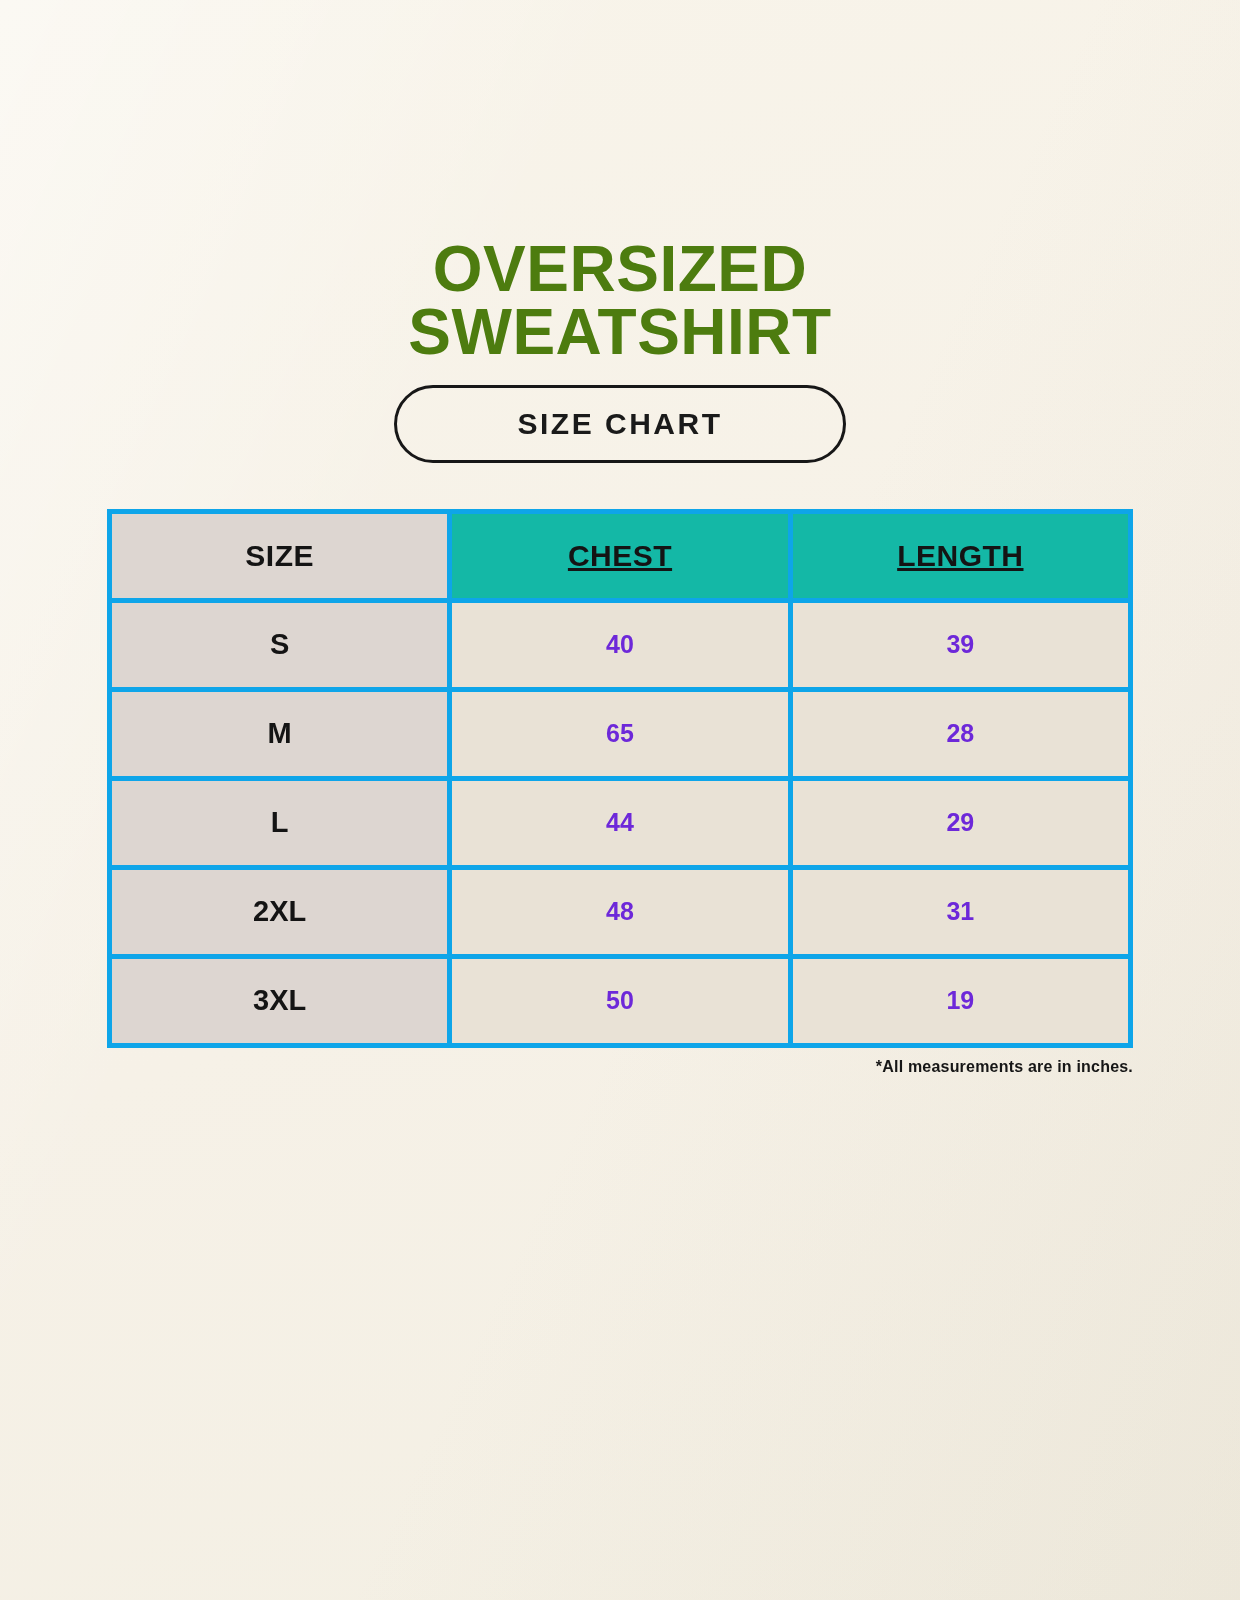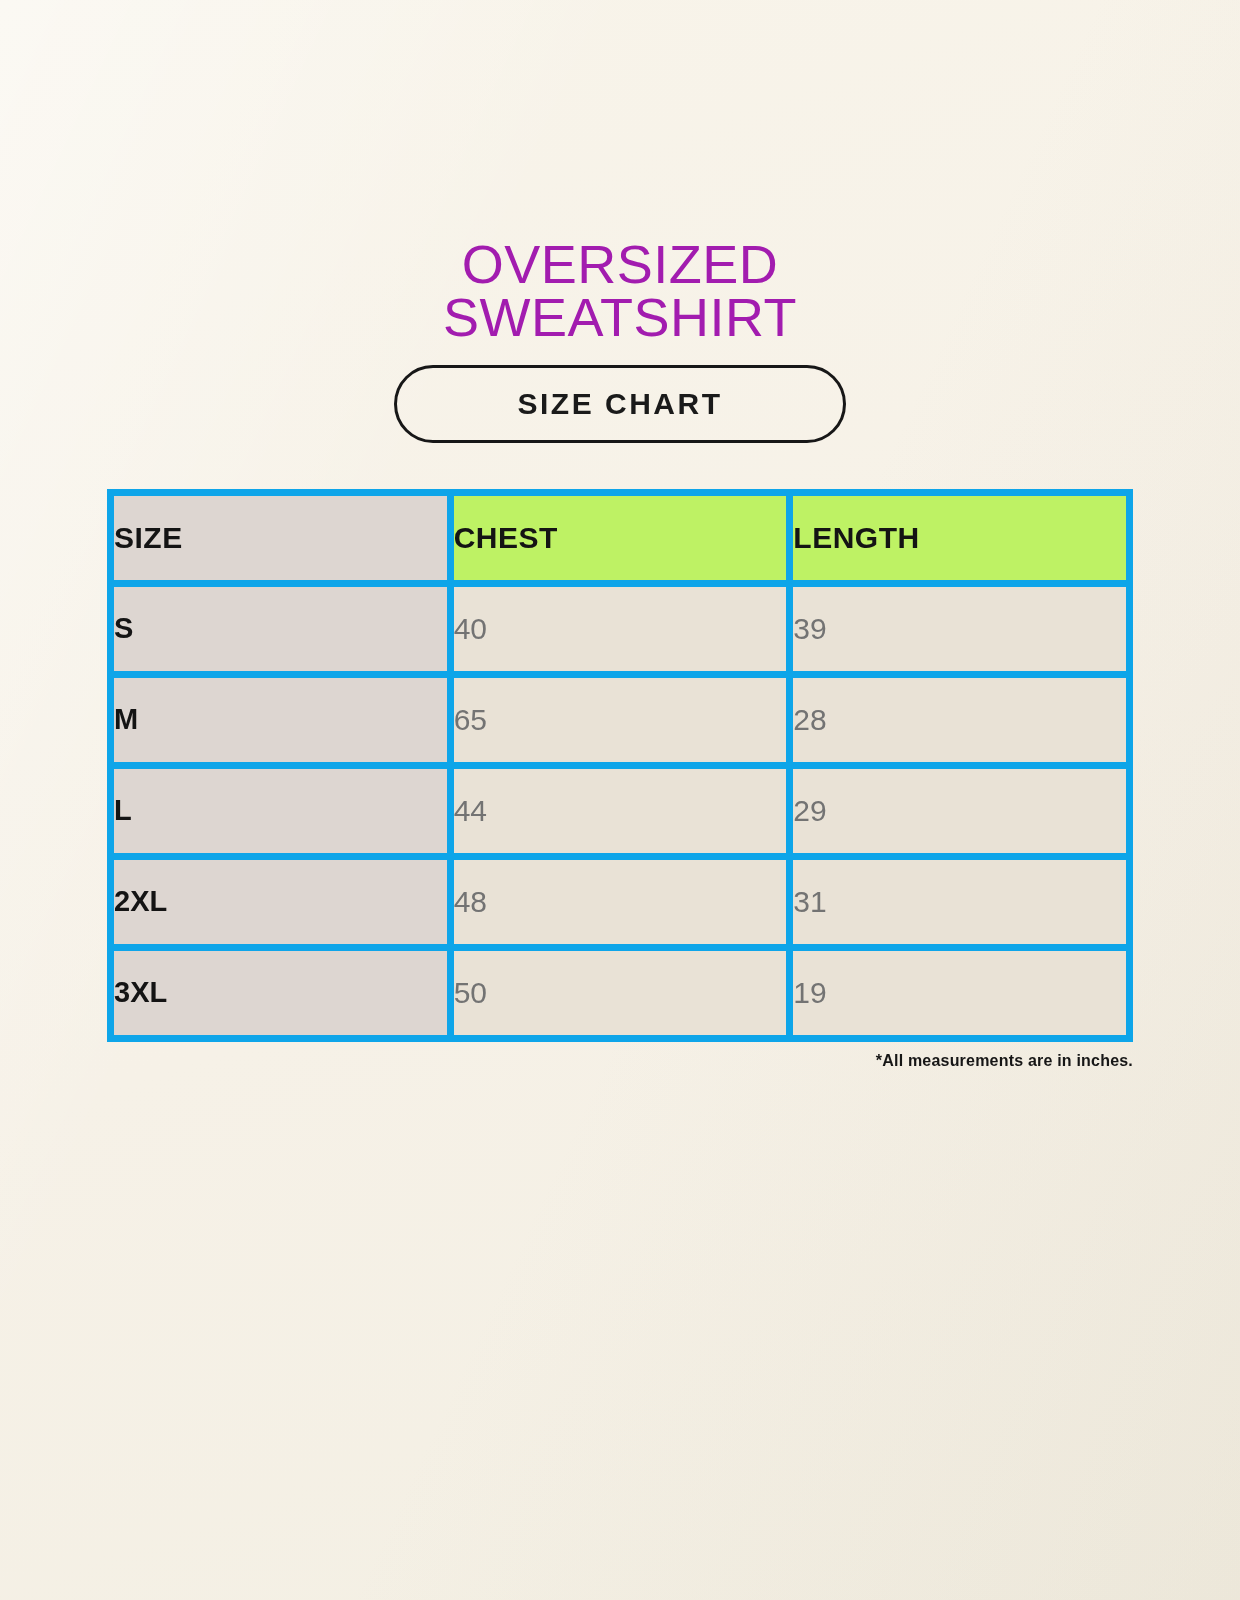--- a/index.html
+++ b/index.html
@@ -19,26 +19,26 @@
   }
   .poster {
     width: 1240px;
     height: 1600px;
     display: flex;
     flex-direction: column;
     align-items: center;
   }
   .title {
     margin: 238px 0 0 0;
-    font-size: 54px;
+    font-size: 64px;
     line-height: 0.99;
-    font-weight: normal;
+    font-weight: bold;
     letter-spacing: 0.5px;
     text-align: center;
-    color: #a21caf;
+    color: #4d7c0f;
   }
   .title span { display: block; }
   .pill {
     margin-top: 20px;
     width: 452px;
     height: 78px;
     border: 3px solid #171717;
     border-radius: 44px;
     box-sizing: border-box;
     display: flex;
@@ -57,42 +57,42 @@
     margin-top: 46px;
     width: 1026px;
   }
   table.size-chart {
     width: 1026px;
     border-collapse: collapse;
     table-layout: fixed;
   }
   table.size-chart th,
   table.size-chart td {
-    border: 7px solid #0ea5e9;
+    border: 5px solid #0ea5e9;
     height: 84px;
-    text-align: left;
+    text-align: center;
     vertical-align: middle;
     padding: 0;
   }
   thead th {
     font-size: 30px;
     font-weight: bold;
     letter-spacing: 0.5px;
   }
   .cell-gray   { background: #ddd6d1; }
-  .cell-salmon { background: #bef264; }
+  .cell-salmon { background: #14b8a6; text-decoration: underline; }
   .cell-cream  { background: #e9e2d6; }
   tbody th {
     font-size: 29px;
     font-weight: bold;
   }
   tbody td {
-    font-size: 30px;
-    font-weight: normal;
-    color: #737373;
+    font-size: 25px;
+    font-weight: bold;
+    color: #6d28d9;
   }
   .footnote {
     margin: 10px 0 0 0;
     width: 1026px;
     text-align: right;
     font-size: 16px;
     font-weight: bold;
     color: #161616;
     letter-spacing: 0.2px;
   }

